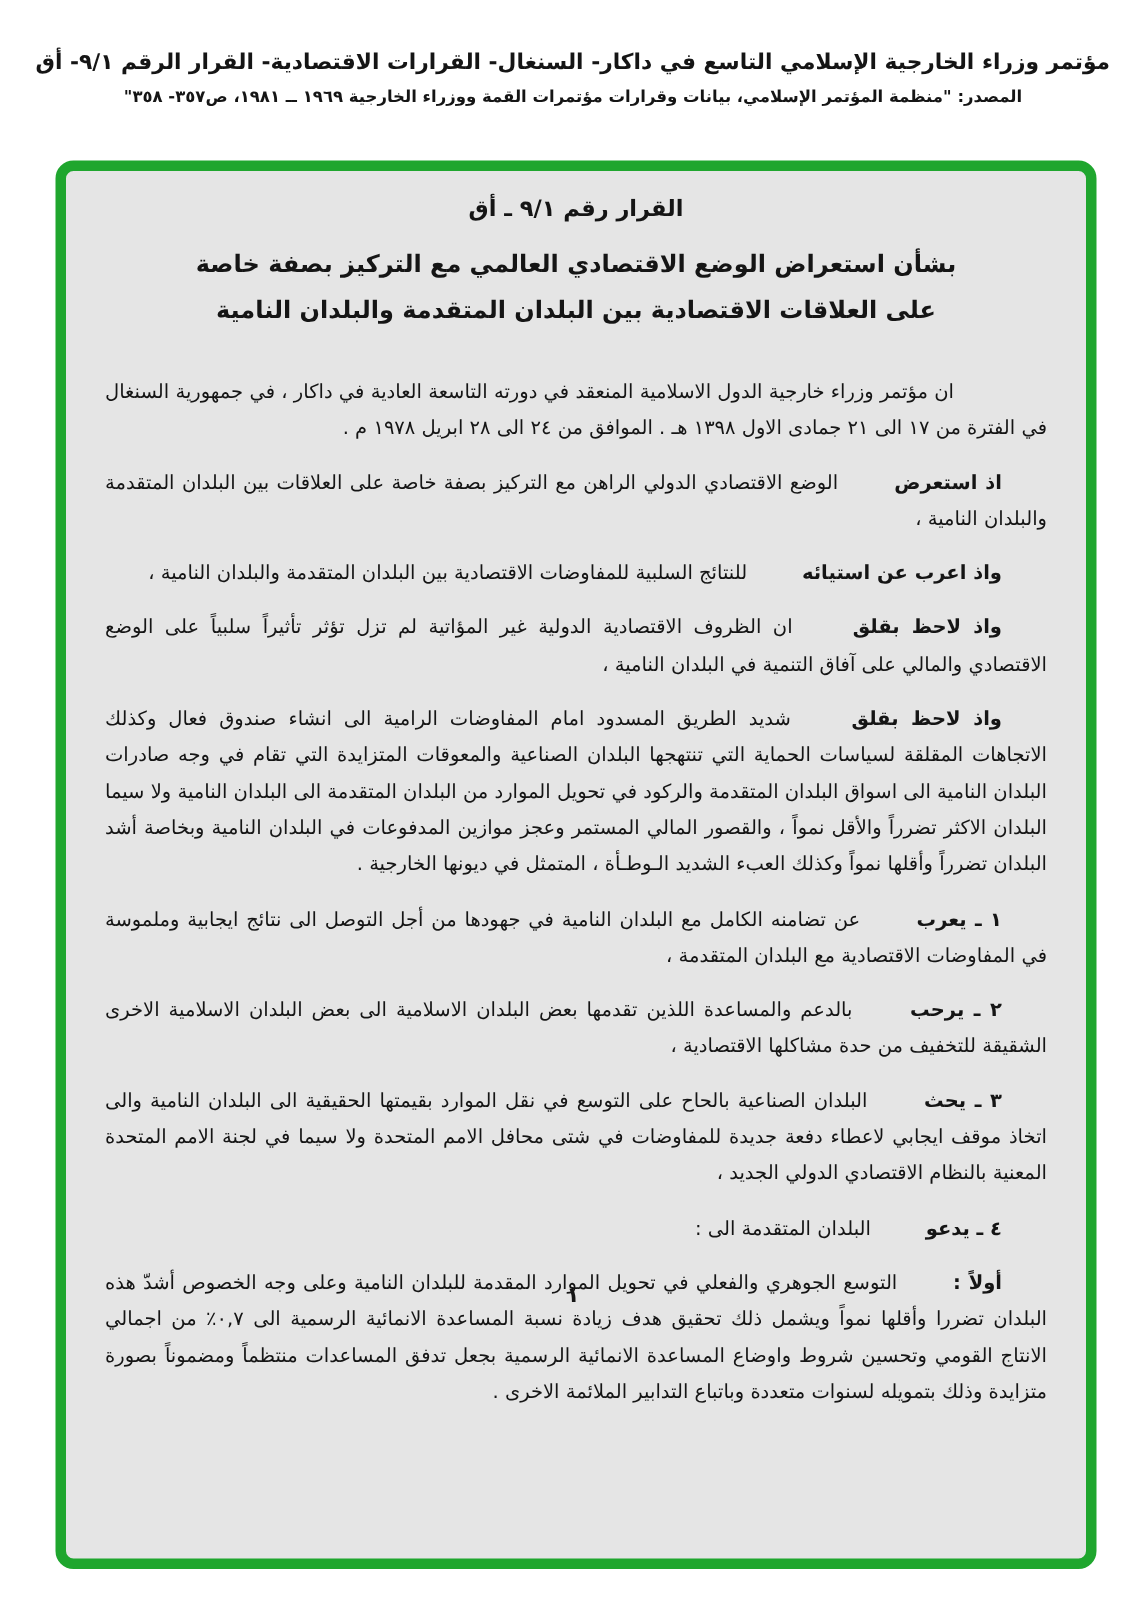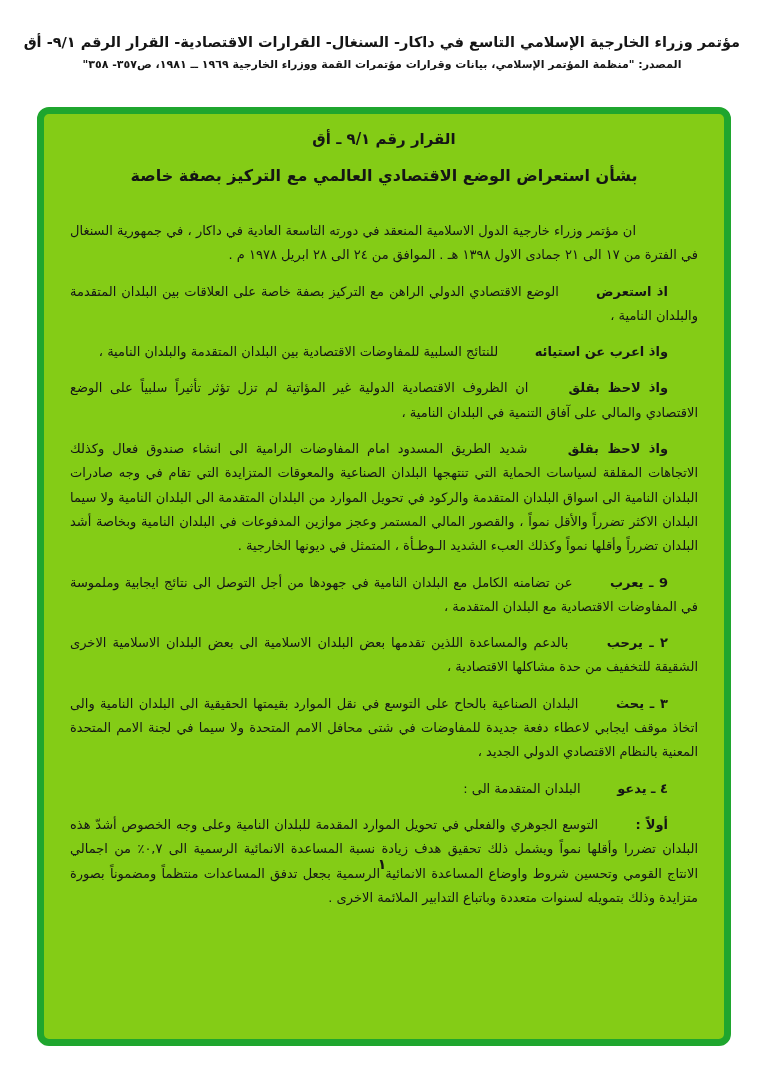--- a/index.html
+++ b/index.html
@@ -29,21 +29,21 @@
 
   
   .doc-box {
     position:absolute; top:107px; left:37px;
     width:694px; height:939px; box-sizing:border-box;
     border:7px solid var(--green);
     border-radius:12px;
     padding:14px 26px 8px 26px;
     direction:rtl;
     overflow:hidden;
-    background:#84cc16;
+    background:#e5e5e5;
   }
   .doc-title {
     text-align:center; font-weight:bold; font-size:15px; margin-top:2px;
   }
   .doc-subtitle {
     text-align:center; font-weight:bold; font-size:16px;
     line-height:31px; margin-top:12px;
   }
   .doc-body {
     margin-top:28px;
@@ -71,33 +71,34 @@
 
   <div class="header">
     <div class="header-line1">مؤتمر وزراء الخارجية الإسلامي التاسع في داكار- السنغال- القرارات الاقتصادية- القرار الرقم ٩/١- أق</div>
     <div class="header-line2">المصدر: "منظمة المؤتمر الإسلامي، بيانات وقرارات مؤتمرات القمة ووزراء الخارجية ١٩٦٩ ــ ١٩٨١، ص٣٥٧- ٣٥٨"</div>
   </div>
 
   <div class="doc-box">
     <div class="doc-title">القرار رقم ٩/١ ـ أق</div>
     <div class="doc-subtitle">
       <div>بشأن استعراض الوضع الاقتصادي العالمي مع التركيز بصفة خاصة</div>
+      <div>على العلاقات الاقتصادية بين البلدان المتقدمة والبلدان النامية</div>
     </div>
     <div class="doc-body" id="doc-body">
   <p><span class="lead"></span><span>ان مؤتمر وزراء خارجية الدول الاسلامية المنعقد في دورته التاسعة العادية في داكار ، في جمهورية السنغال في الفترة من ١٧ الى ٢١ جمادى الاول ١٣٩٨ هـ . الموافق من ٢٤ الى ٢٨ ابريل ١٩٧٨ م .</span></p>
 
   <p><span class="lead">اذ استعرض </span><span>الوضع الاقتصادي الدولي الراهن مع التركيز بصفة خاصة على العلاقات بين البلدان المتقدمة والبلدان النامية ،</span></p>
 
   <p><span class="lead">واذ اعرب عن استيائه </span><span>للنتائج السلبية للمفاوضات الاقتصادية بين البلدان المتقدمة والبلدان النامية ،</span></p>
 
   <p><span class="lead">واذ لاحظ بقلق </span><span>ان الظروف الاقتصادية الدولية غير المؤاتية لم تزل تؤثر تأثيراً سلبياً على الوضع الاقتصادي والمالي على آفاق التنمية في البلدان النامية ،</span></p>
 
   <p><span class="lead">واذ لاحظ بقلق </span><span>شديد الطريق المسدود امام المفاوضات الرامية الى انشاء صندوق فعال وكذلك الاتجاهات المقلقة لسياسات الحماية التي تنتهجها البلدان الصناعية والمعوقات المتزايدة التي تقام في وجه صادرات البلدان النامية الى اسواق البلدان المتقدمة والركود في تحويل الموارد من البلدان المتقدمة الى البلدان النامية ولا سيما البلدان الاكثر تضرراً والأقل نمواً ، والقصور المالي المستمر وعجز موازين المدفوعات في البلدان النامية وبخاصة أشد البلدان تضرراً وأقلها نمواً وكذلك العبء الشديد الـوطـأة ، المتمثل في ديونها الخارجية .</span></p>
 
-  <p><span class="lead">9 ـ يعرب </span><span>عن تضامنه الكامل مع البلدان النامية في جهودها من أجل التوصل الى نتائج ايجابية وملموسة في المفاوضات الاقتصادية مع البلدان المتقدمة ،</span></p>
+  <p><span class="lead">١ ـ يعرب </span><span>عن تضامنه الكامل مع البلدان النامية في جهودها من أجل التوصل الى نتائج ايجابية وملموسة في المفاوضات الاقتصادية مع البلدان المتقدمة ،</span></p>
 
   <p><span class="lead">٢ ـ يرحب </span><span>بالدعم والمساعدة اللذين تقدمها بعض البلدان الاسلامية الى بعض البلدان الاسلامية الاخرى الشقيقة للتخفيف من حدة مشاكلها الاقتصادية ،</span></p>
 
   <p><span class="lead">٣ ـ يحث </span><span>البلدان الصناعية بالحاح على التوسع في نقل الموارد بقيمتها الحقيقية الى البلدان النامية والى اتخاذ موقف ايجابي لاعطاء دفعة جديدة للمفاوضات في شتى محافل الامم المتحدة ولا سيما في لجنة الامم المتحدة المعنية بالنظام الاقتصادي الدولي الجديد ،</span></p>
 
   <p><span class="lead">٤ ـ يدعو </span><span>البلدان المتقدمة الى :</span></p>
 
   <p><span class="lead">أولاً : </span><span>التوسع الجوهري والفعلي في تحويل الموارد المقدمة للبلدان النامية وعلى وجه الخصوص أشدّ هذه البلدان تضررا وأقلها نمواً ويشمل ذلك تحقيق هدف زيادة نسبة المساعدة الانمائية الرسمية الى ٠,٧٪ من اجمالي الانتاج القومي وتحسين شروط واوضاع المساعدة الانمائية الرسمية بجعل تدفق المساعدات منتظماً ومضموناً بصورة متزايدة وذلك بتمويله لسنوات متعددة وباتباع التدابير الملائمة الاخرى .</span></p>
 
 </div>

